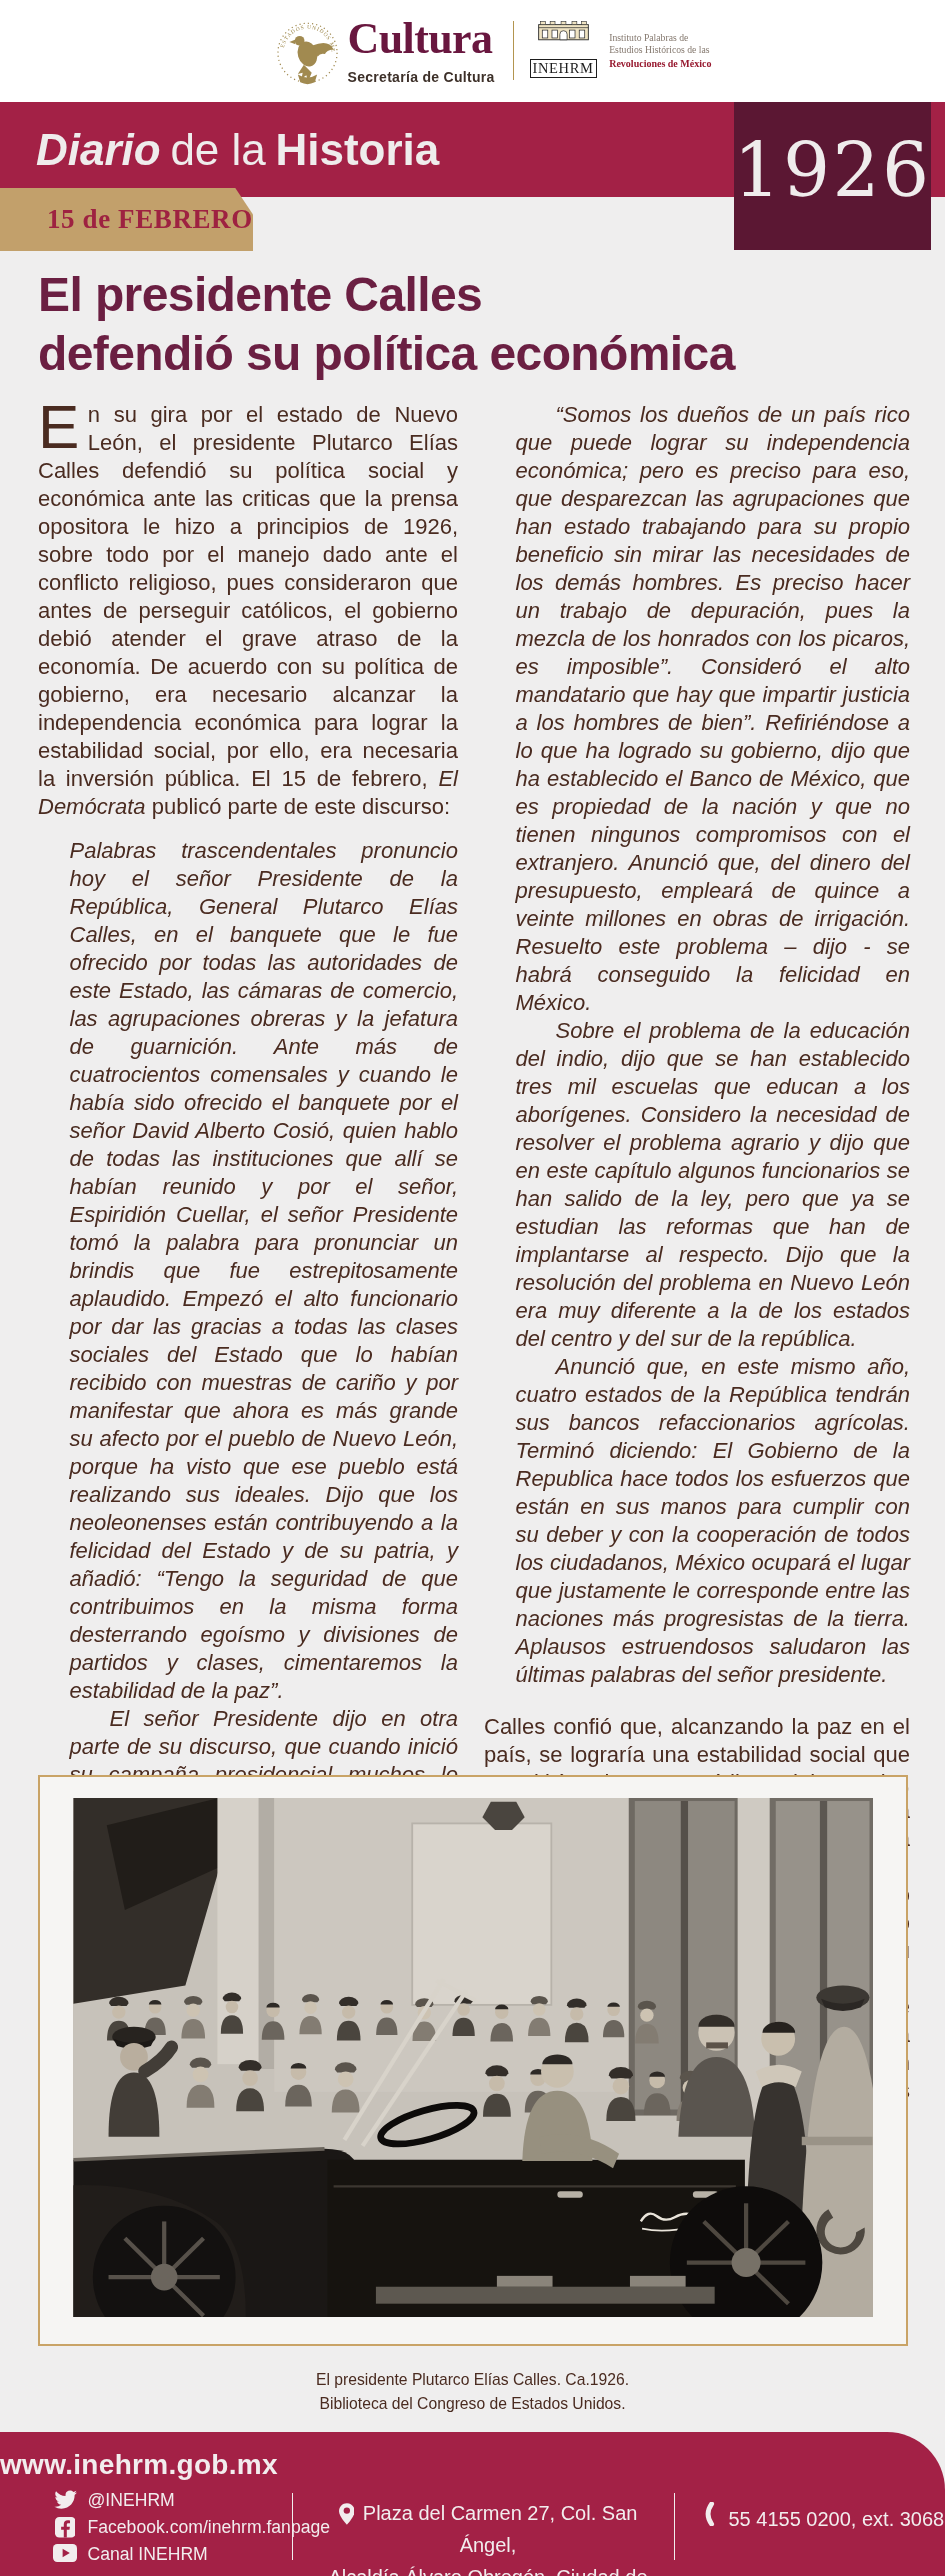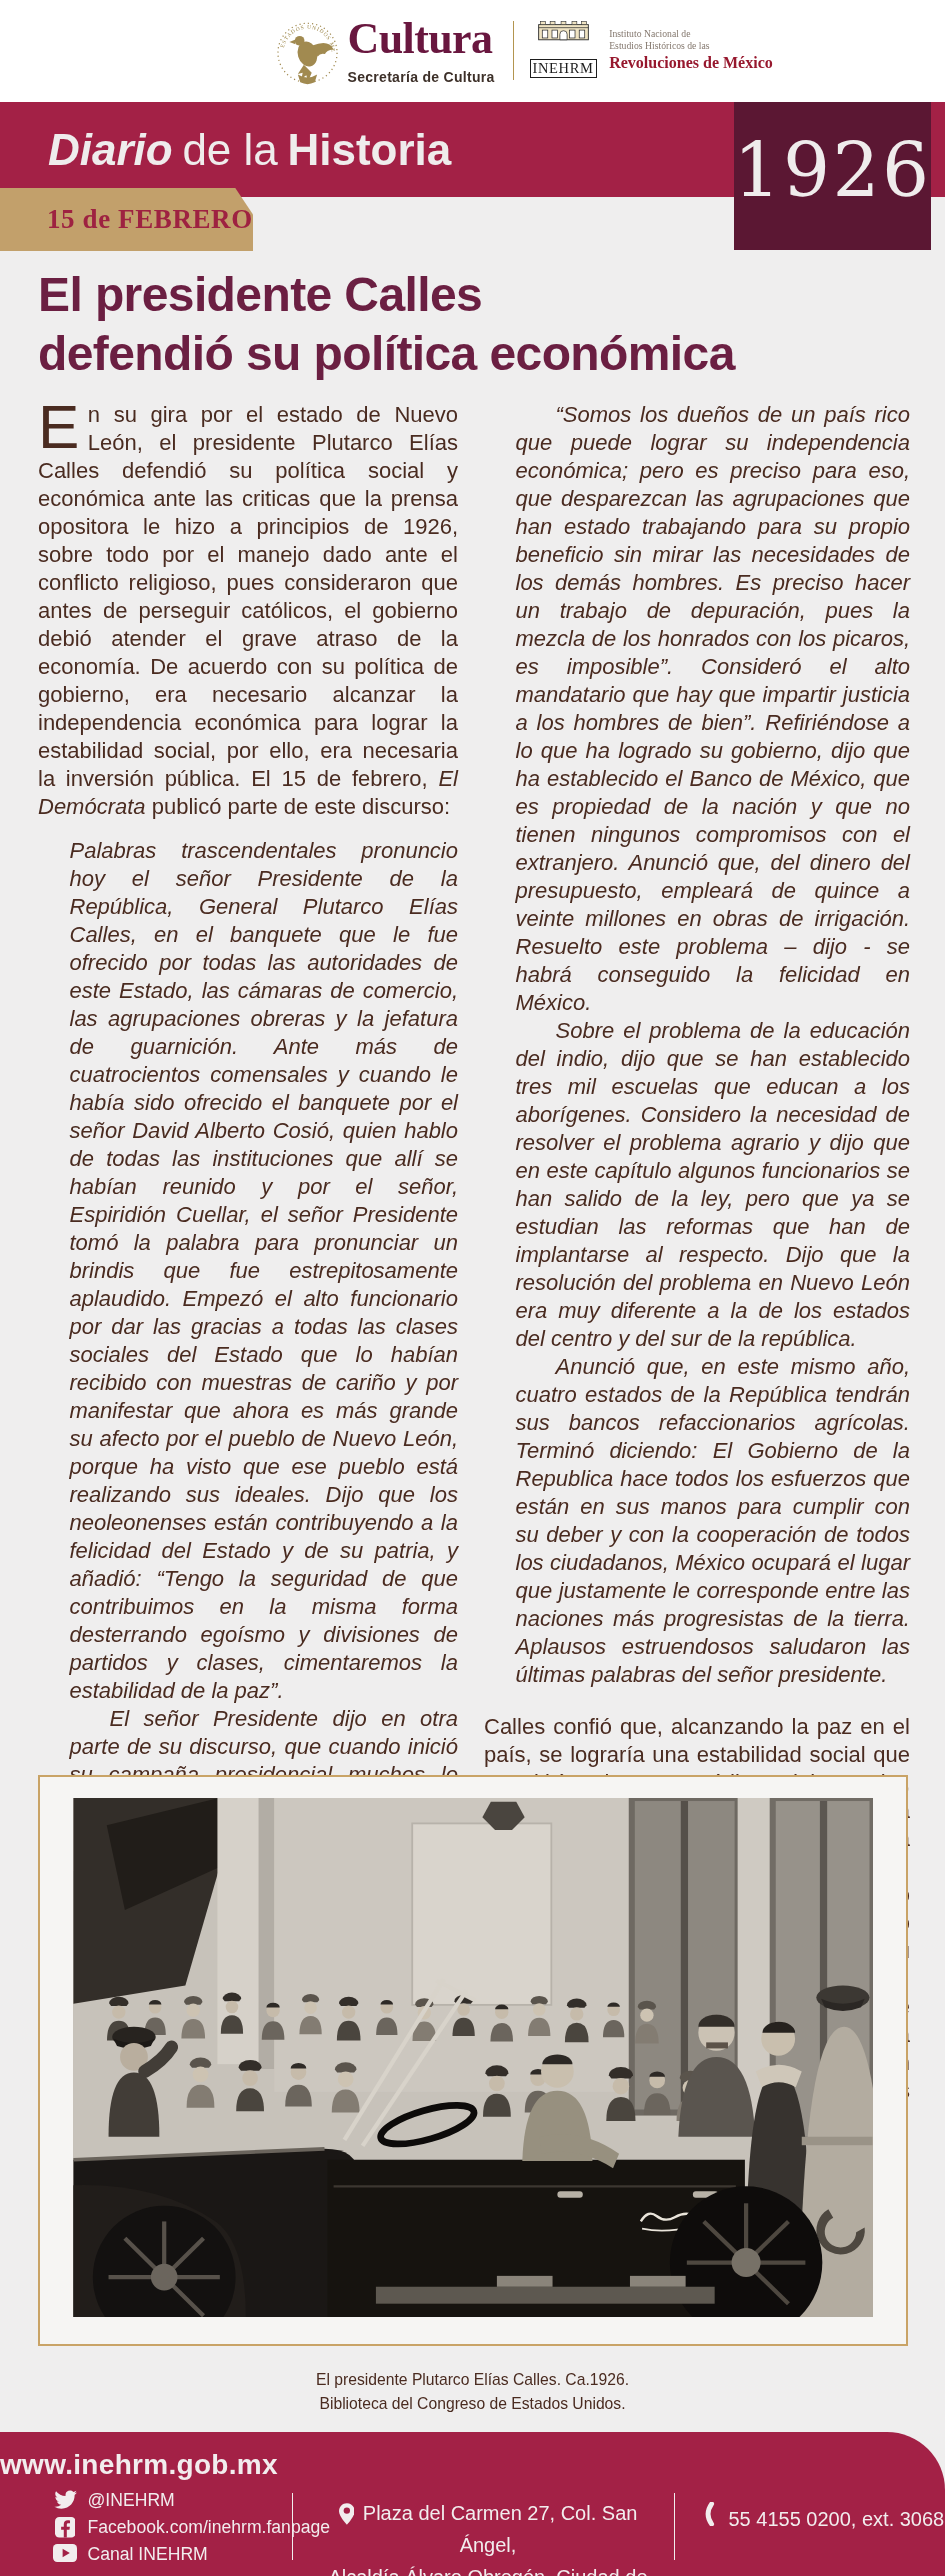--- a/index.html
+++ b/index.html
@@ -16,25 +16,25 @@
   .cultura-sub{font-size:14px;font-weight:bold;color:#3d3029;margin-top:8px;letter-spacing:0.3px;}
   .gold-divider{width:1.2px;height:59px;background:#b3954f;margin:0 15.7px 0 18px;}
   .inehrm-logo{display:flex;align-items:center;}
   .inehrm-left{position:relative;width:70px;height:61px;}
   .inehrm-building{position:absolute;left:8.5px;top:1.2px;}
   .inehrm-box{position:absolute;left:0;bottom:3.6px;width:65px;height:17px;border:1.8px solid #1d1d1d;
               background:#fff;display:flex;align-items:center;justify-content:center;
               font-family:"Liberation Serif",serif;font-size:14.5px;color:#1d1d1d;letter-spacing:0.6px;}
   .inehrm-text{margin-left:9.7px;font-family:"Liberation Serif",serif;font-size:9.7px;
                color:#84786e;line-height:1.3;}
-  .inehrm-text .maroon{color:#97182e;font-weight:bold;font-size:16px;}
+  .inehrm-text .maroon{color:#97182e;font-weight:bold;font-size:10px;}
 
   
   .banner{position:absolute;top:102px;left:0;width:945px;height:95px;background:#a32146;}
-  .banner-title{position:absolute;left:48px;top:50%;transform:translateY(-50%);
+  .banner-title{position:absolute;left:36px;top:50%;transform:translateY(-50%);
                 color:#efecec;font-size:44px;white-space:nowrap;}
   .banner-title .diario{font-weight:bold;font-style:italic;}
   .banner-title .dela{font-weight:300;margin:0 9.7px;}
   .banner-title .historia{font-weight:bold;}
   .year-box{position:absolute;left:734px;top:102px;width:197px;height:148px;background:#5b1733;
             display:flex;align-items:center;justify-content:center;}
   .year{font-family:"DejaVu Serif",serif;font-size:74px;color:#efecec;line-height:.92;
         padding-bottom:11px;letter-spacing:2.4px;}
   .date-tag{position:absolute;left:0;top:188px;width:253px;height:63px;background:#c2a06b;
             clip-path:polygon(0 0,93% 0,100% 42%,100% 100%,0 100%);
@@ -131,21 +131,21 @@
               <rect x="7" y="15" width="9" height="13"></rect>
                 <rect x="23" y="15" width="9" height="13"></rect>
               <rect x="52" y="15" width="9" height="13"></rect>
                 <rect x="68" y="15" width="9" height="13"></rect>
               <path d="M36,31 v-9 a6,6 0 0 1 12,0 v9 Z"></path>
             </g>
           </svg>
           <div class="inehrm-box">INEHRM</div>
         </div>
         <div class="inehrm-text">
-          <div>Instituto Nacional de</div>
+          <div>Instituto Palabras de</div>
           <div>Estudios Históricos de las</div>
           <div class="maroon">Revoluciones de México</div>
         </div>
       </div>
 
     </div>
   </div>
 
   <div class="banner">
     <div class="banner-title">

